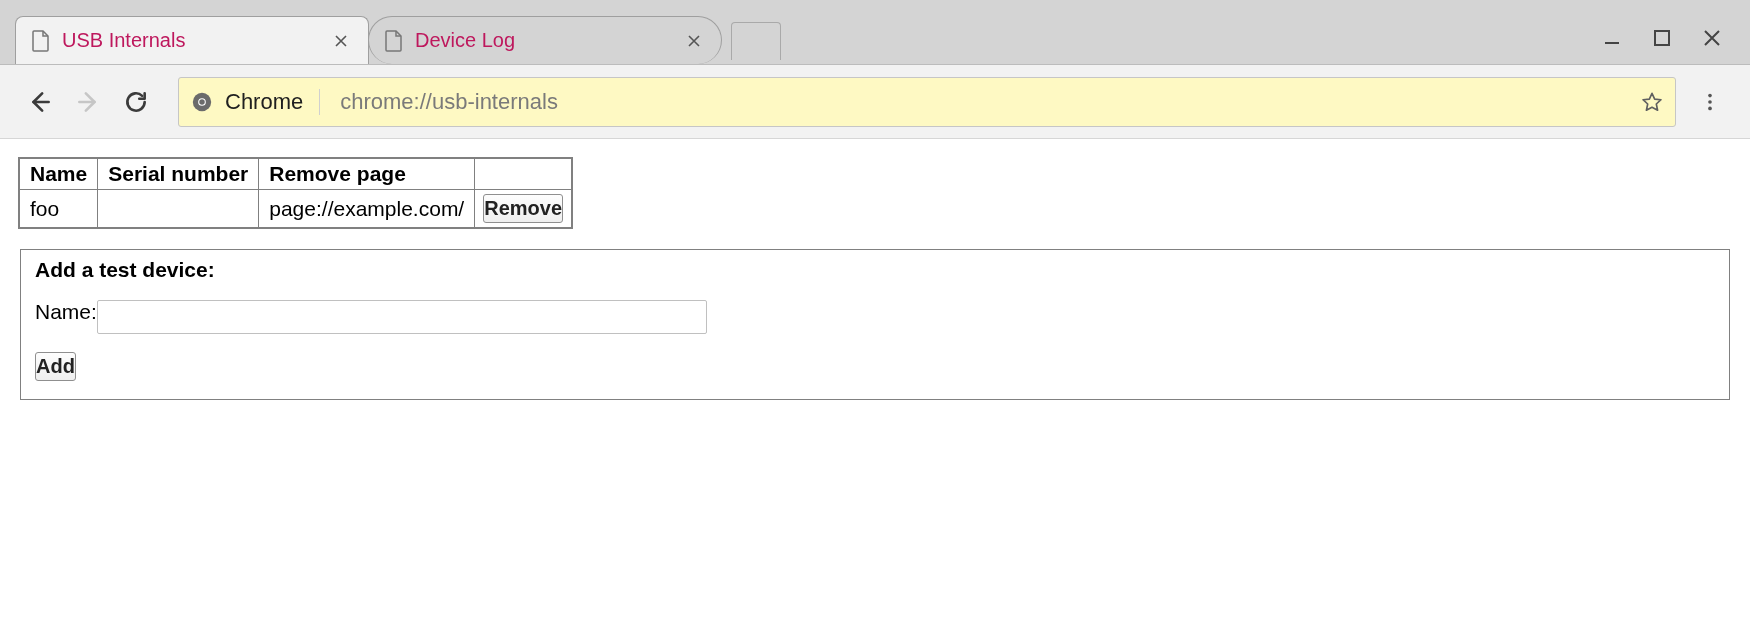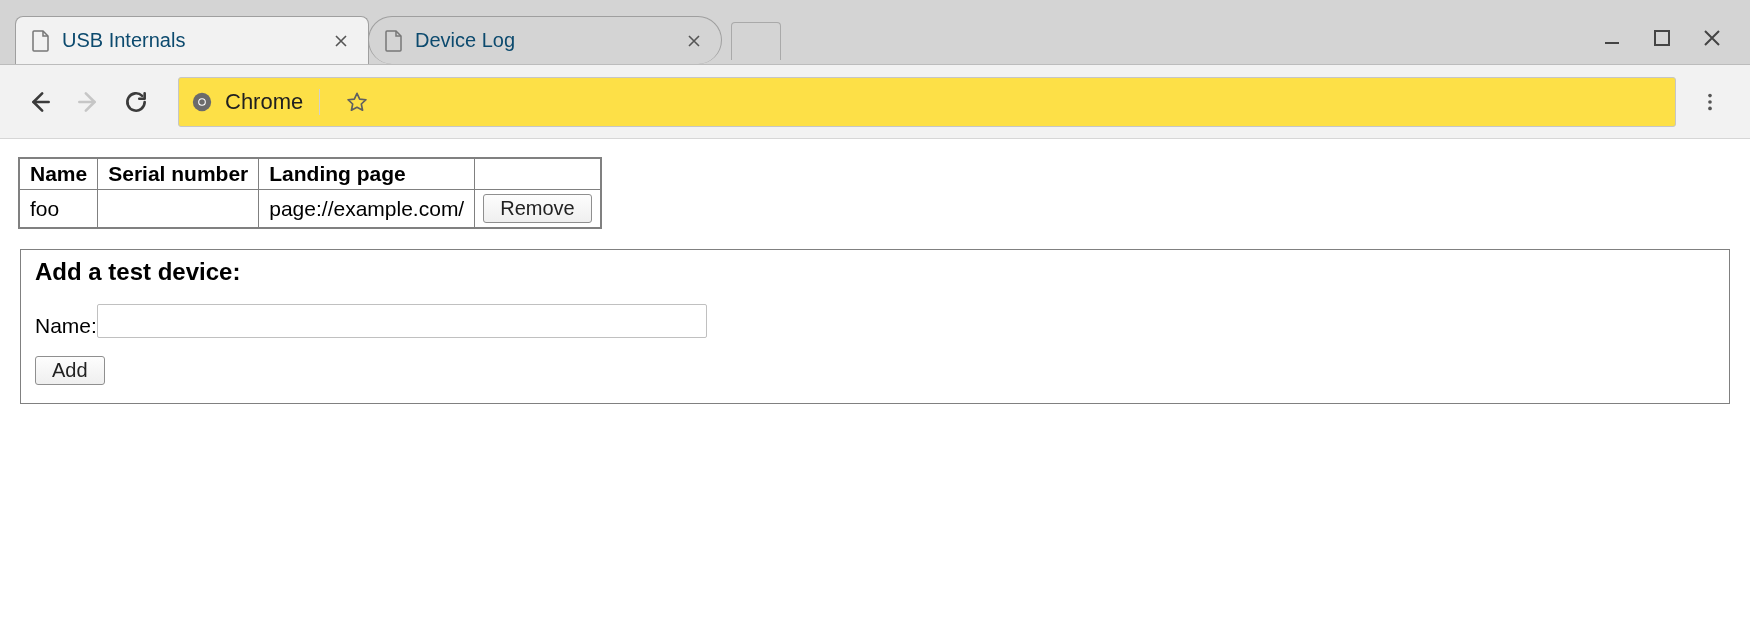--- a/index.html
+++ b/index.html
@@ -35,21 +35,21 @@
     align-items: center;
     gap: 12px;
     padding: 0 16px;
     border: 1px solid #9f9f9f;
     border-top-left-radius: 8px;
     border-top-right-radius: 8px;
     border-bottom: none;
     position: relative;
     margin-right: -1px;
     font-size: 20px;
-    color: #0c4a6e;
+    color: #be185d;
   }
   .tab.active {
     background: #f2f2f2;
     z-index: 2;
   }
   .tab.inactive {
     background: #d4d4d4;
     border-radius: 24px;
   }
   .tab .doc-icon {
@@ -100,21 +100,21 @@
     color: #3b3b3b;
     cursor: pointer;
     border-radius: 4px;
   }
   .nav-btn.disabled { color: #b6b6b6; cursor: default; }
 
   .omnibox {
     flex: 1;
     height: 50px;
     margin-left: 16px;
-    background: #fde047;
+    background: #fef9c3;
     border: 1px solid #c6c6c6;
     border-radius: 3px;
     display: flex;
     align-items: center;
     padding: 0 6px 0 12px;
     gap: 12px;
     font-size: 22px;
   }
   .omnibox .chip-icon { display: inline-flex; }
   .omnibox .origin-label { color: #202020; }
@@ -154,41 +154,42 @@
     text-align: left;
     font-weight: normal;
     margin-left: 28px;
   }
   table.devices th { font-weight: 700; }
   table.devices td.btn-cell { padding: 4px 8px; }
 
   button.native {
     font-family: inherit;
     font-size: 20px;
-    padding: 2px 16px;
+    padding: 2px 0;
     background: linear-gradient(#fdfdfd, #efefef);
     border: 1px solid #8f8f8f;
     border-radius: 3px;
     cursor: pointer;
     color: #222;
+    font-weight: bold;
   }
 
   fieldset.add {
     margin-top: 20px;
     border: 1px solid #808080;
     padding: 8px 14px 18px 14px;
   }
   fieldset.add .legend {
     font-weight: 700;
-    font-size: 24px;
+    font-size: 21px;
     margin-bottom: 16px;
   }
   .field-row {
     display: flex;
-    align-items: flex-end;
+    align-items: flex-start;
     margin: 18px 0;
     font-size: 21px;
   }
   .field-row label { white-space: nowrap; }
   .field-row input[type=text] {
     height: 34px;
     width: 610px;
     border: 1px solid #c0c0c0;
     border-radius: 2px;
     padding: 2px 6px;
@@ -278,20 +279,21 @@
   <div class="omnibox">
     <span class="chip-icon">
       <svg width="22" height="22" viewBox="0 0 24 24">
         <circle cx="12" cy="12" r="10" fill="#6b6b6b"></circle>
         <circle cx="12" cy="12" r="4.2" fill="#fff"></circle>
         <circle cx="12" cy="12" r="3" fill="#6b6b6b"></circle>
       </svg>
     </span>
     <span class="origin-label">Chrome</span>
     <span class="sep"></span>
+    <span class="url-path">chrome://usb-internals</span>
     <span class="star">
       <svg width="22" height="22" viewBox="0 0 24 24">
           <path d="M12 2.5l2.9 6.3 6.9.7-5.1 4.7 1.4 6.8L12 17.8 5.9 21l1.4-6.8L2.2 9.5l6.9-.7L12 2.5z" stroke="#606060" stroke-width="1.8" fill="none" stroke-linejoin="round"></path>
         </svg>
     </span>
   </div>
 
   <span class="menu-btn">
     <svg width="22" height="22" viewBox="0 0 24 24">
       <circle cx="12" cy="5" r="2" fill="#555"></circle>
@@ -301,21 +303,21 @@
   </span>
 </div>
 
 <div class="page">
 
   <table class="devices">
     <thead>
       <tr>
         <th>Name</th>
         <th>Serial number</th>
-        <th>Landing page</th>
+        <th>Remove page</th>
         <th></th>
       </tr>
     </thead>
     <tbody>
       <tr>
         <td>foo</td>
         <td></td>
         <td>page://example.com/</td>
         <td class="btn-cell">
           <button class="native">Remove</button>

